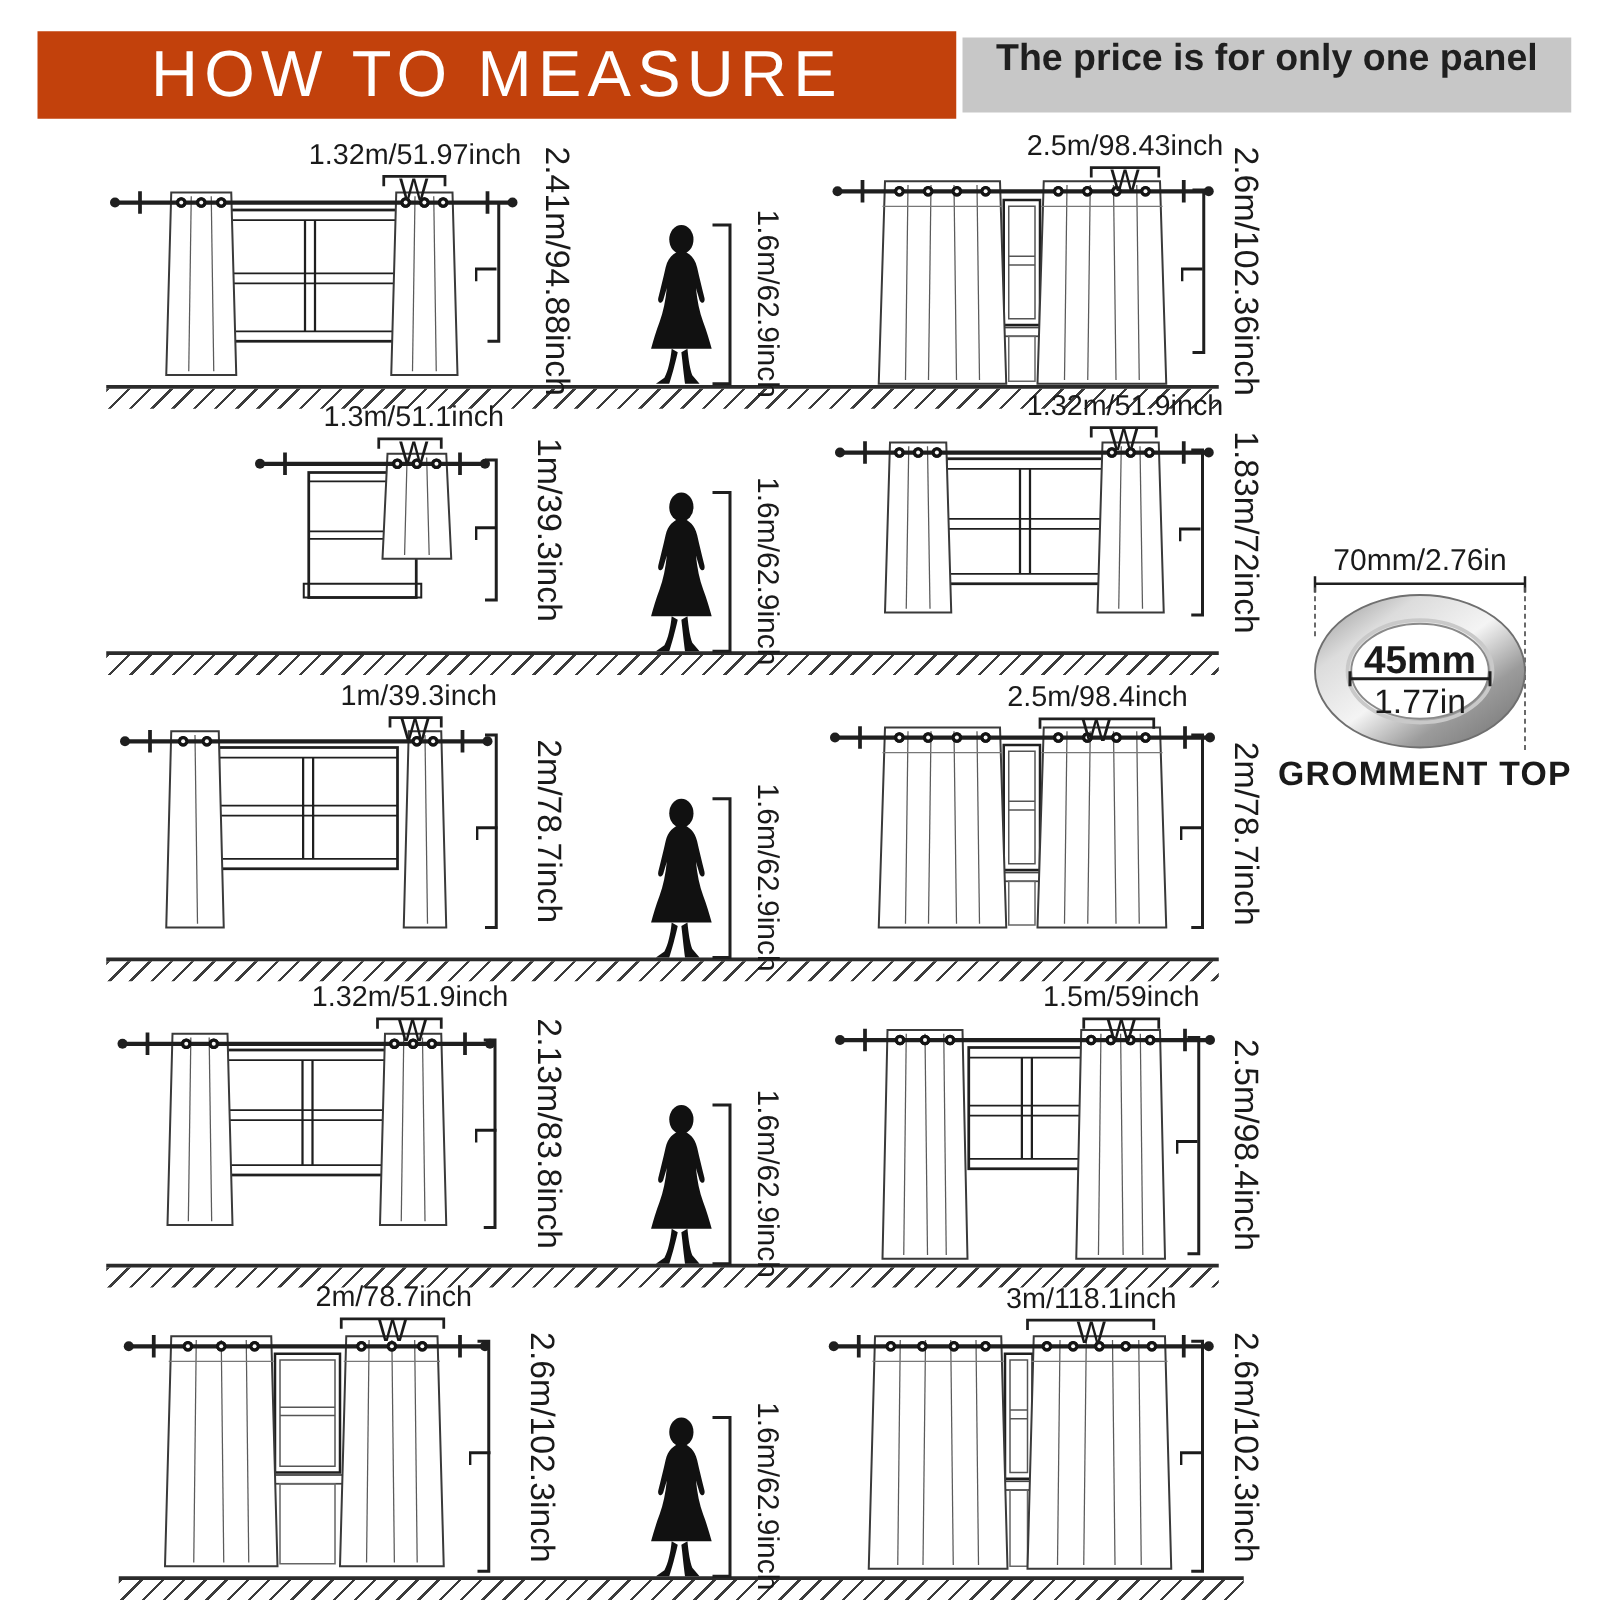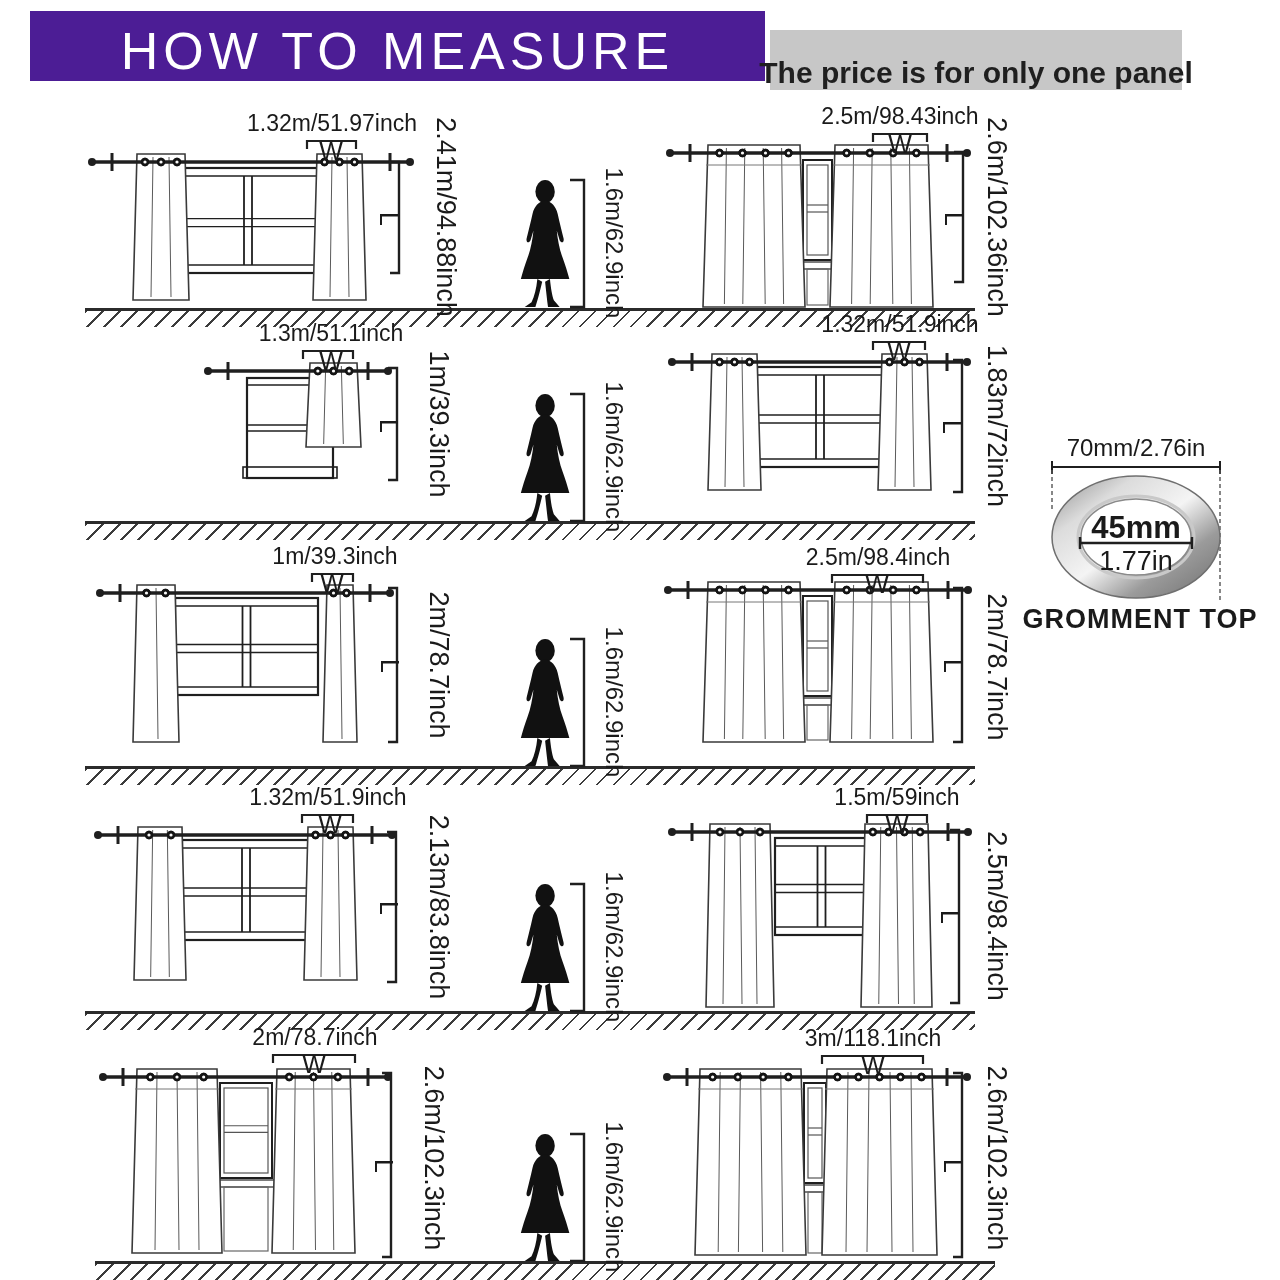--- a/index.html
+++ b/index.html
@@ -1,22 +1,22 @@
 <!DOCTYPE html>
 <html><head>
 <meta charset="utf-8">
 <style>
   html,body{margin:0;padding:0;background:#ffffff;}
   #canvas{position:relative;width:1280px;height:1280px;background:#ffffff;overflow:hidden;
           font-family:"Liberation Sans",sans-serif;color:#1a1a1a;}
-  .banner{position:absolute;left:30px;top:11px;width:735px;height:70px;background:#4c1d95;
-          display:flex;align-items:flex-end;justify-content:center;}
+  .banner{position:absolute;left:30px;top:25px;width:735px;height:70px;background:#c2410c;
+          display:flex;align-items:center;justify-content:center;}
   .banner span{color:#ffffff;font-size:52px;letter-spacing:5px;font-weight:400;white-space:nowrap;}
-  .note{position:absolute;left:770px;top:30px;width:412px;height:60px;background:#c7c7c7;
-        display:flex;align-items:flex-end;justify-content:center;}
+  .note{position:absolute;left:770px;top:30px;width:487px;height:60px;background:#c7c7c7;
+        display:flex;align-items:flex-start;justify-content:center;}
   .note span{color:#1f1f1f;font-size:30px;font-weight:700;white-space:nowrap;}
   .ground{position:absolute;height:16px;border-top:3px solid #2b2b2b;
           background:repeating-linear-gradient(135deg,#3c3c3c 0 2px,transparent 2px 12px);}
   #scene{position:absolute;left:0;top:0;}
   text{font-family:"Liberation Sans",sans-serif;fill:#1a1a1a;}
 </style>
 </head>
 <body>
 
 <div id="canvas">

